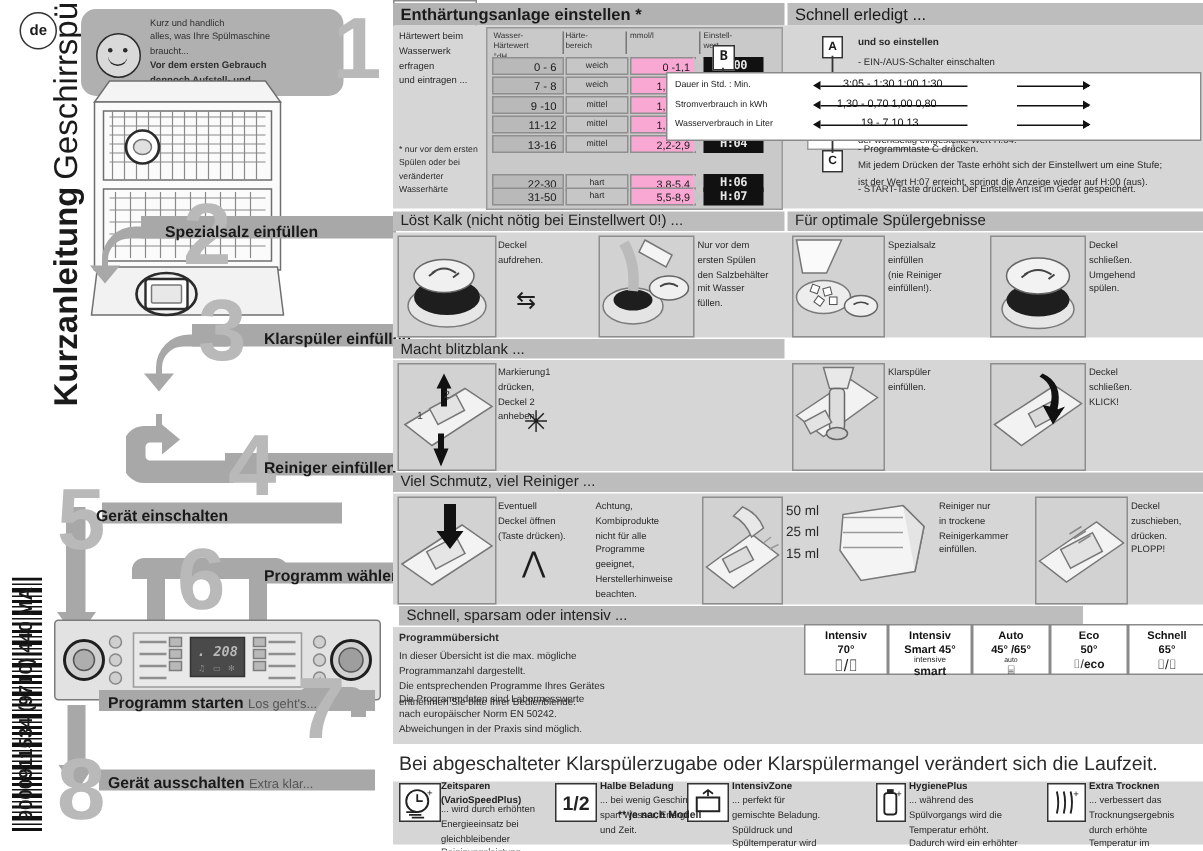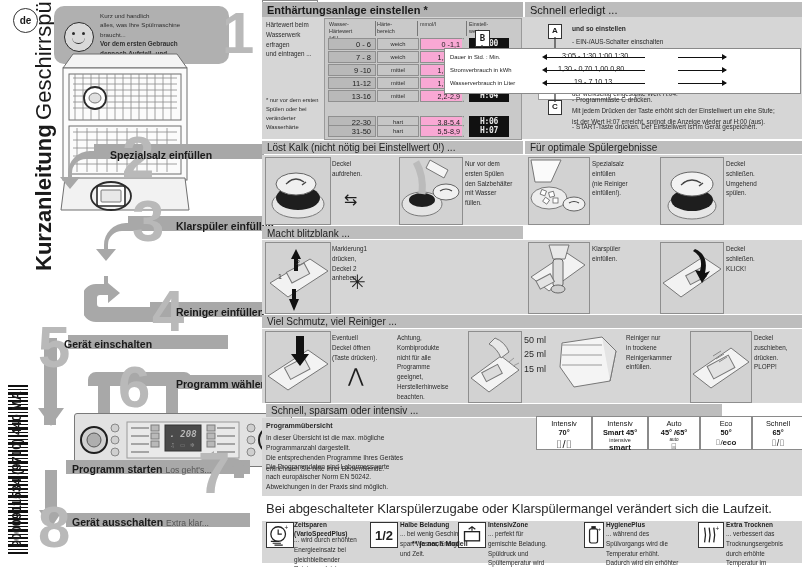--- a/index.html
+++ b/index.html
@@ -35,21 +35,21 @@
 
   
   .bignum{position:absolute;font-size:58px;font-weight:700;color:#b9b9b9;line-height:1;font-family:"Liberation Sans",sans-serif;}
   .arrowband{position:absolute;background:#a8a8a8;}
   .steplabel{position:absolute;font-size:10.5px;font-weight:700;color:#1a1a1a;white-space:nowrap;}
   .steplabel .sub{font-weight:400;font-size:8.6px;color:#555;text-align:right;}
 
   
   #dw{position:absolute;left:55px;top:28px;width:140px;height:190px;}
   
-  #panel{position:absolute;left:36px;top:413px;width:216px;height:52px;background:#e2e2e2;border:1.6px solid #7a7a7a;border-radius:3px;margin-left:38px;}
+  #panel{position:absolute;left:36px;top:413px;width:216px;height:52px;background:#e2e2e2;border:1.6px solid #7a7a7a;border-radius:3px;}
 
   
   #right{position:absolute;left:262px;top:0;width:540px;height:567px;}
   .sechead{position:absolute;height:15px;background:#b2b2b2;display:flex;align-items:center;}
   .sechead span{font-size:11px;padding-left:5px;}
   .sechead .b{font-weight:700;}
   .subhead{position:absolute;height:13px;background:#bdbdbd;display:flex;align-items:center;}
   .subhead span{font-size:10px;padding-left:5px;color:#222;}
 
   .cellbox{position:absolute;background:#d6d6d6;}
@@ -79,21 +79,21 @@
   #dispH{position:absolute;left:309px;top:63px;font-size:13px;font-weight:700;font-style:italic;color:#555;
          font-family:"DejaVu Sans Mono",monospace;}
 
   
   .instr{position:absolute;font-size:6.4px;line-height:1.72;color:#2a2a2a;}
   .keybox{position:absolute;width:12px;height:13px;border:1.3px solid #333;background:#fff;font-size:8px;
           font-weight:700;text-align:center;line-height:12px;}
 
   
   .progcell{position:absolute;background:#fff;border:1px solid #8a8a8a;text-align:center;}
-  .progcell .n{font-size:7.4px;font-weight:400;display:block;margin-top:2px;color:#111;}
+  .progcell .n{font-size:7.4px;font-weight:700;display:block;margin-top:2px;color:#111;}
   .progcell .t{font-size:7.4px;font-weight:700;display:block;color:#111;}
   .progcell .g{font-size:11px;display:block;margin-top:1px;color:#222;}
   #ptable{position:absolute;left:182px;top:48px;width:355px;height:44px;background:#fff;border:1px solid #8a8a8a;}
   .plab{position:absolute;font-size:5.9px;color:#222;}
   .pval{position:absolute;font-size:7.2px;color:#111;white-space:nowrap;}
   .pline{position:absolute;height:1px;background:#111;}
   .ptri-l{position:absolute;width:0;height:0;border-top:3px solid transparent;border-bottom:3px solid transparent;border-right:5px solid #111;}
   .ptri-r{position:absolute;width:0;height:0;border-top:3px solid transparent;border-bottom:3px solid transparent;border-left:5px solid #111;}
 
   

